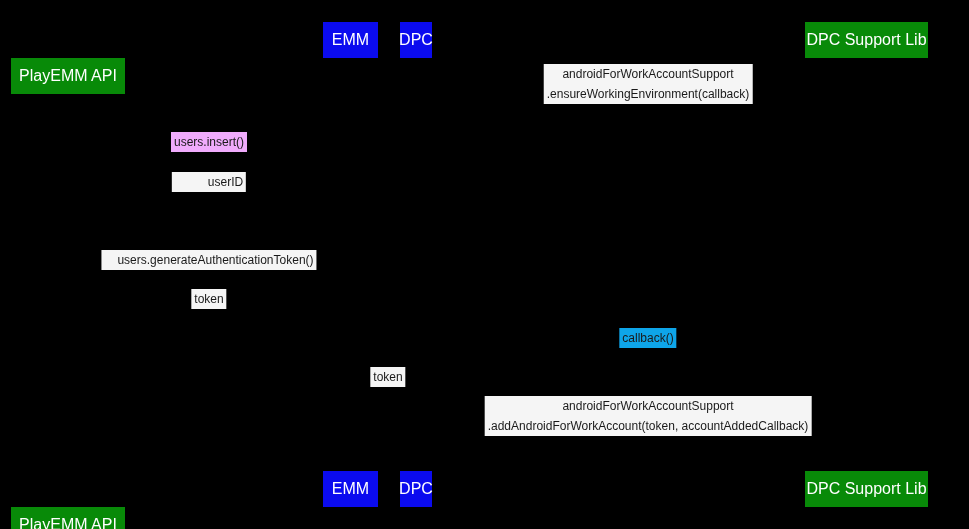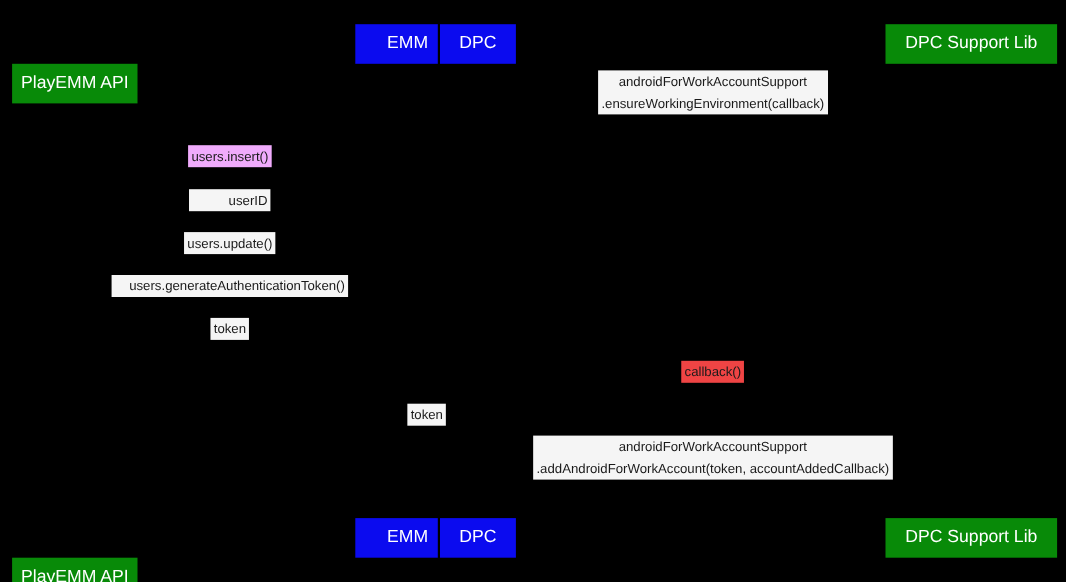--- a/index.html
+++ b/index.html
@@ -23,23 +23,23 @@
     display: flex;
     align-items: center;
     justify-content: center;
     color: #ffffff;
     font-size: 16px;
     white-space: nowrap;
   }
   .row-top    { top: 22px; }
   .row-bottom { top: 471px; }
   .p-playemm  { left: 11px;  width: 114px; margin-top: 36px; }
-  .p-emm      { left: 323px; width: 55px; padding-left: 20px; }
-  .p-dpc      { left: 400px; width: 69px; }
-  .p-dpclib   { left: 805px; width: 156px; }
+  .p-emm      { left: 323px; width: 55px; }
+  .p-dpc      { left: 400px; width: 32px; }
+  .p-dpclib   { left: 805px; width: 123px; }
   .msg {
     position: absolute;
     transform: translateX(-50%);
     font-size: 12px;
     line-height: 20px;
     padding: 0 3px;
     color: #1a1a1a;
     text-align: center;
     white-space: pre;
   }
@@ -60,24 +60,23 @@
 
   <div class="participant row-top p-playemm" style="background-color: rgb(8, 138, 8);">PlayEMM API</div>
   <div class="participant row-top p-emm" style="background-color: rgb(11, 11, 239);">EMM</div>
   <div class="participant row-top p-dpc" style="background-color: rgb(11, 11, 239);">DPC</div>
   <div class="participant row-top p-dpclib" style="background-color: rgb(8, 138, 8);">DPC Support Lib</div>
 
   <div class="msg m1" style="background-color: rgb(245, 245, 245);">androidForWorkAccountSupport
 .ensureWorkingEnvironment(callback)</div>
   <div class="msg m2" style="background-color: #f0abfc;">users.insert()</div>
   <div class="msg m3" style="background-color: rgb(245, 245, 245); padding-left: 36px;">userID</div>
-  <div class="msg m4" style="background-color: rgb(245, 245, 245);">users.update()</div>
   <div class="msg m5" style="background-color: rgb(245, 245, 245);">users.generateAuthenticationToken()</div>
   <div class="msg m6" style="background-color: rgb(245, 245, 245);">token</div>
-  <div class="msg m7" style="background-color: #ef4444;">callback()</div>
+  <div class="msg m7" style="background-color: #0ea5e9;">callback()</div>
   <div class="msg m8" style="background-color: rgb(245, 245, 245);">token</div>
   <div class="msg m9" style="background-color: rgb(245, 245, 245);">androidForWorkAccountSupport
 .addAndroidForWorkAccount(token, accountAddedCallback)</div>
 
   <div class="participant row-bottom p-playemm" style="background-color: rgb(8, 138, 8);">PlayEMM API</div>
   <div class="participant row-bottom p-emm" style="background-color: rgb(11, 11, 239);">EMM</div>
   <div class="participant row-bottom p-dpc" style="background-color: rgb(11, 11, 239);">DPC</div>
   <div class="participant row-bottom p-dpclib" style="background-color: rgb(8, 138, 8);">DPC Support Lib</div>
 
 </div>

